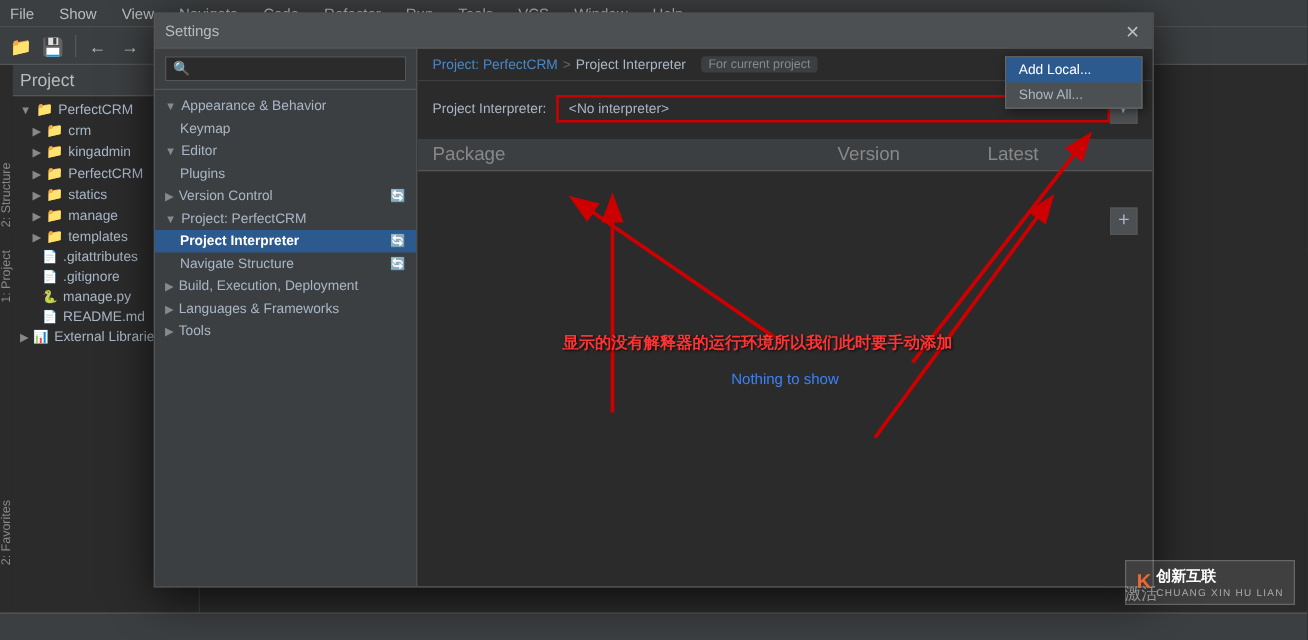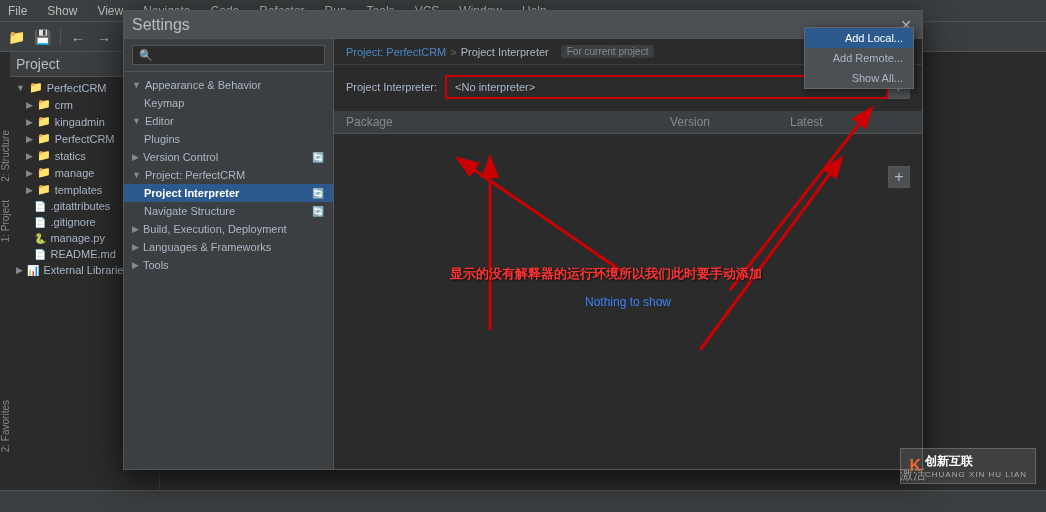--- a/index.html
+++ b/index.html
@@ -140,21 +140,21 @@
       background: #4c5052;
       height: 28px;
       display: flex;
       align-items: center;
       justify-content: space-between;
       padding: 0 8px;
       border-bottom: 1px solid #555;
       flex-shrink: 0;
     }
     .dialog-title {
-      font-size: 16px;
+      font-size: 12px;
       color: #bbbbbb;
     }
     .dialog-close {
       width: 16px; height: 16px;
       background: none;
       border: none;
       color: #bbbbbb;
       cursor: pointer;
       font-size: 14px;
       display: flex;
@@ -256,20 +256,21 @@
       margin-bottom: 2px;
     }
     .interpreter-label {
       font-size: 11px;
       color: #a9b7c6;
       white-space: nowrap;
     }
     .interpreter-select-wrap {
       flex: 1;
       display: flex;
+      align-items: center;
       position: relative;
     }
     .interpreter-select {
       flex: 1;
       background: #2b2b2b;
       border: 2px solid #cc0000;
       color: #a9b7c6;
       padding: 3px 8px;
       font-size: 11px;
       outline: none;
@@ -296,21 +297,21 @@
       flex-direction: column;
     }
     .table-header {
       display: grid;
       grid-template-columns: 1fr 120px 120px;
       background: #3c3f41;
       border-bottom: 1px solid #555;
       padding: 4px 12px;
     }
     .table-col-header {
-      font-size: 12px;
+      font-size: 15px;
       color: #888;
     }
     .table-body {
       flex: 1;
       display: flex;
       align-items: center;
       justify-content: center;
     }
     .nothing-text {
       color: #3b82f6;
@@ -624,23 +625,22 @@
           </div>
           <div class="table-body">
             <span class="nothing-text">Nothing to show</span>
           </div>
         </div>
 
         <div class="add-btn-area">
           <button class="add-btn">+</button>
         </div>
 
-        <div class="dropdown-popup" style="right: 8px; top: 16px; position: absolute; text-align: right;">
+        <div class="dropdown-popup" style="right: 8px; top: 34px; position: absolute;">
           <div class="dropdown-item active">Add Local...</div>
-          <div class="dropdown-item">Add Remote...</div>
           <div class="dropdown-item">Show All...</div>
         </div>
 
       </div>
     </div>
 
   </div>
 </div>
 
 <div class="annotation-layer">

